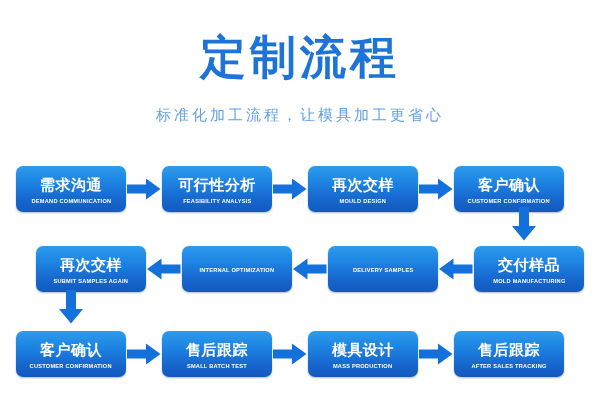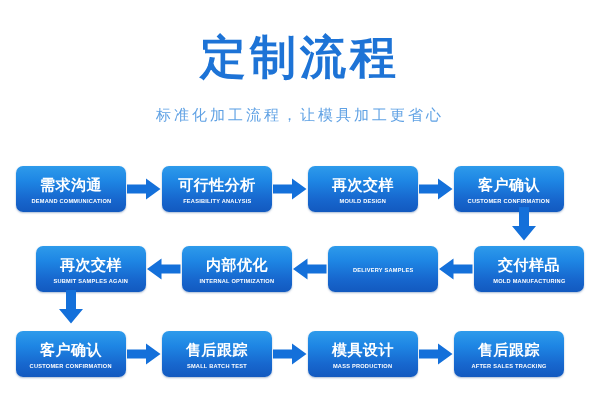--- a/index.html
+++ b/index.html
@@ -227,21 +227,20 @@
       </div>
 
       <div class="arrow-h">
         <svg width="34" height="22" viewBox="0 0 34 22" aria-hidden="true">
           <polygon points="33.5,6.5 14.5,6.5 14.5,0.5 0,11 14.5,21.5 14.5,15.5 33.5,15.5" fill="#1470DA"></polygon>
         </svg>
       </div>
 
       <div class="cell">
         <div class="box">
-          <span class="box-cn">内部优化</span>
           <span class="box-en">INTERNAL OPTIMIZATION</span>
         </div>
       </div>
 
       <div class="arrow-h">
         <svg width="34" height="22" viewBox="0 0 34 22" aria-hidden="true">
           <polygon points="33.5,6.5 14.5,6.5 14.5,0.5 0,11 14.5,21.5 14.5,15.5 33.5,15.5" fill="#1470DA"></polygon>
         </svg>
       </div>
 

